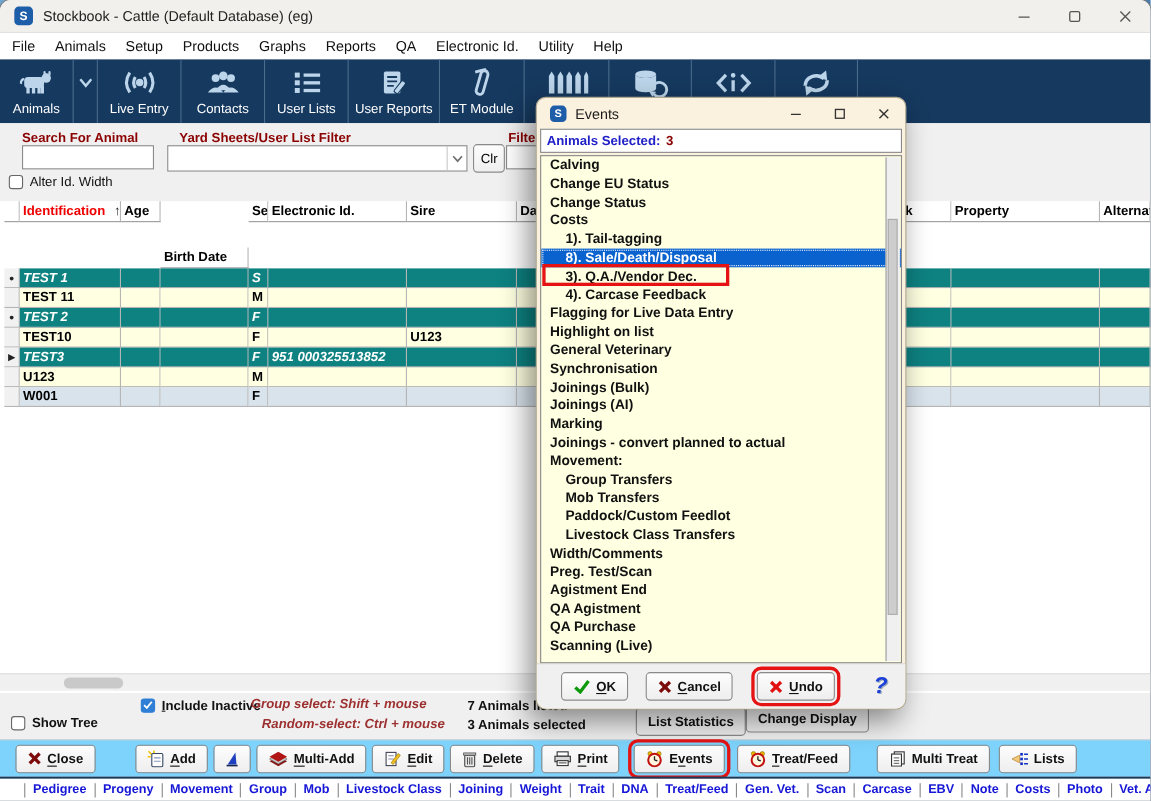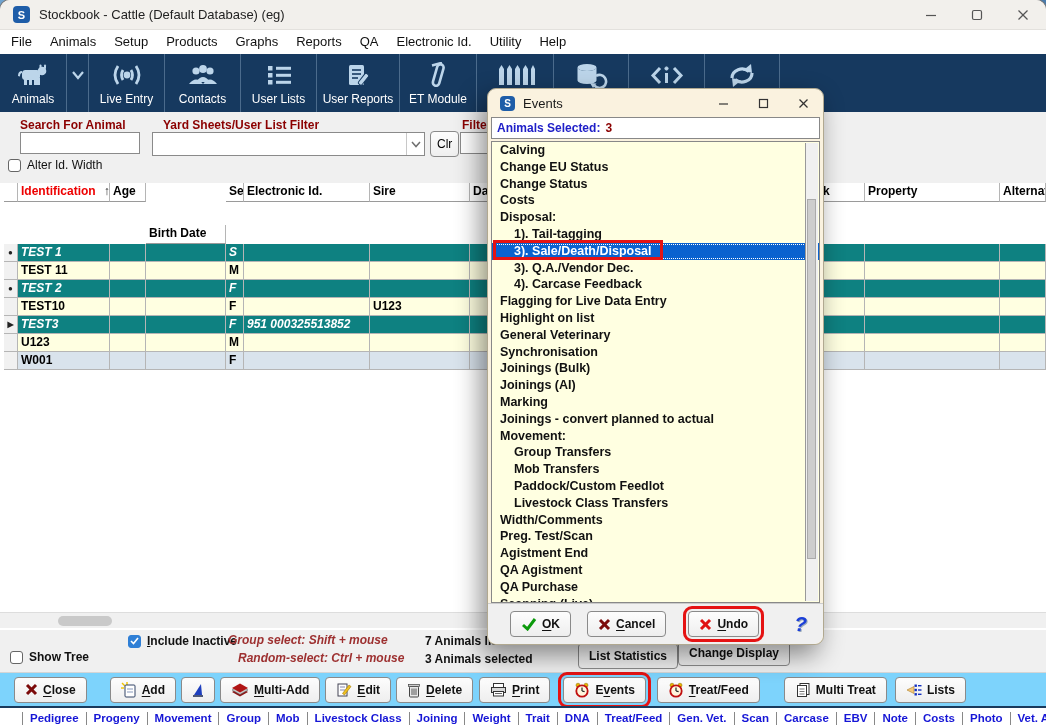--- a/index.html
+++ b/index.html
@@ -433,21 +433,21 @@
         <span style="display: inline-flex;">
           <svg width="13" height="13">
             <g stroke="#7c0b0b" stroke-width="3">
               <line x1="2" y1="2" x2="11" y2="11"></line>
               <line x1="11" y1="2" x2="2" y2="11"></line>
             </g>
           </svg>
         </span>
         <span><u>C</u>lose</span>
       </button>
-      <button class="btn" style="margin-left: 23px;">
+      <button class="btn" style="margin-left: 36px;">
         <span style="display: inline-flex;">
           <svg width="16" height="16">
             <g stroke="#f0c400" stroke-width="1.4">
               <line x1="1" y1="1" x2="4" y2="4"></line>
               <line x1="6" y1="0" x2="6" y2="3"></line>
               <line x1="0" y1="6" x2="3" y2="6"></line>
             </g>
             <rect x="4" y="3" width="10" height="12" rx="1" fill="#fff" stroke="#334466"></rect>
             <line x1="6" y1="7" x2="12" y2="7" stroke="#8899bb"></line>
             <line x1="6" y1="10" x2="12" y2="10" stroke="#8899bb"></line>
@@ -613,23 +613,22 @@
       </div>
     </div>
     <div class="infobar">
       <span class="ilabel">Animals Selected:</span><span class="ivalue">3</span>
     </div>
     <div class="dlist">
       <div class="ditem">Calving</div>
         <div class="ditem">Change EU Status</div>
         <div class="ditem">Change Status</div>
         <div class="ditem">Costs</div>
-        <div class="ditem">Disposal:</div>
         <div class="ditem ind1">1). Tail-tagging</div>
-        <div class="ditem ind1 lsel is-annotated">3). Sale/Death/Disposal</div>
+        <div class="ditem ind1 lsel is-annotated">8). Sale/Death/Disposal</div>
         <div class="ditem ind1">3). Q.A./Vendor Dec.</div>
         <div class="ditem ind1">4). Carcase Feedback</div>
         <div class="ditem">Flagging for Live Data Entry</div>
         <div class="ditem">Highlight on list</div>
         <div class="ditem">General Veterinary</div>
         <div class="ditem">Synchronisation</div>
         <div class="ditem">Joinings (Bulk)</div>
         <div class="ditem">Joinings (AI)</div>
         <div class="ditem">Marking</div>
         <div class="ditem">Joinings - convert planned to actual</div>

